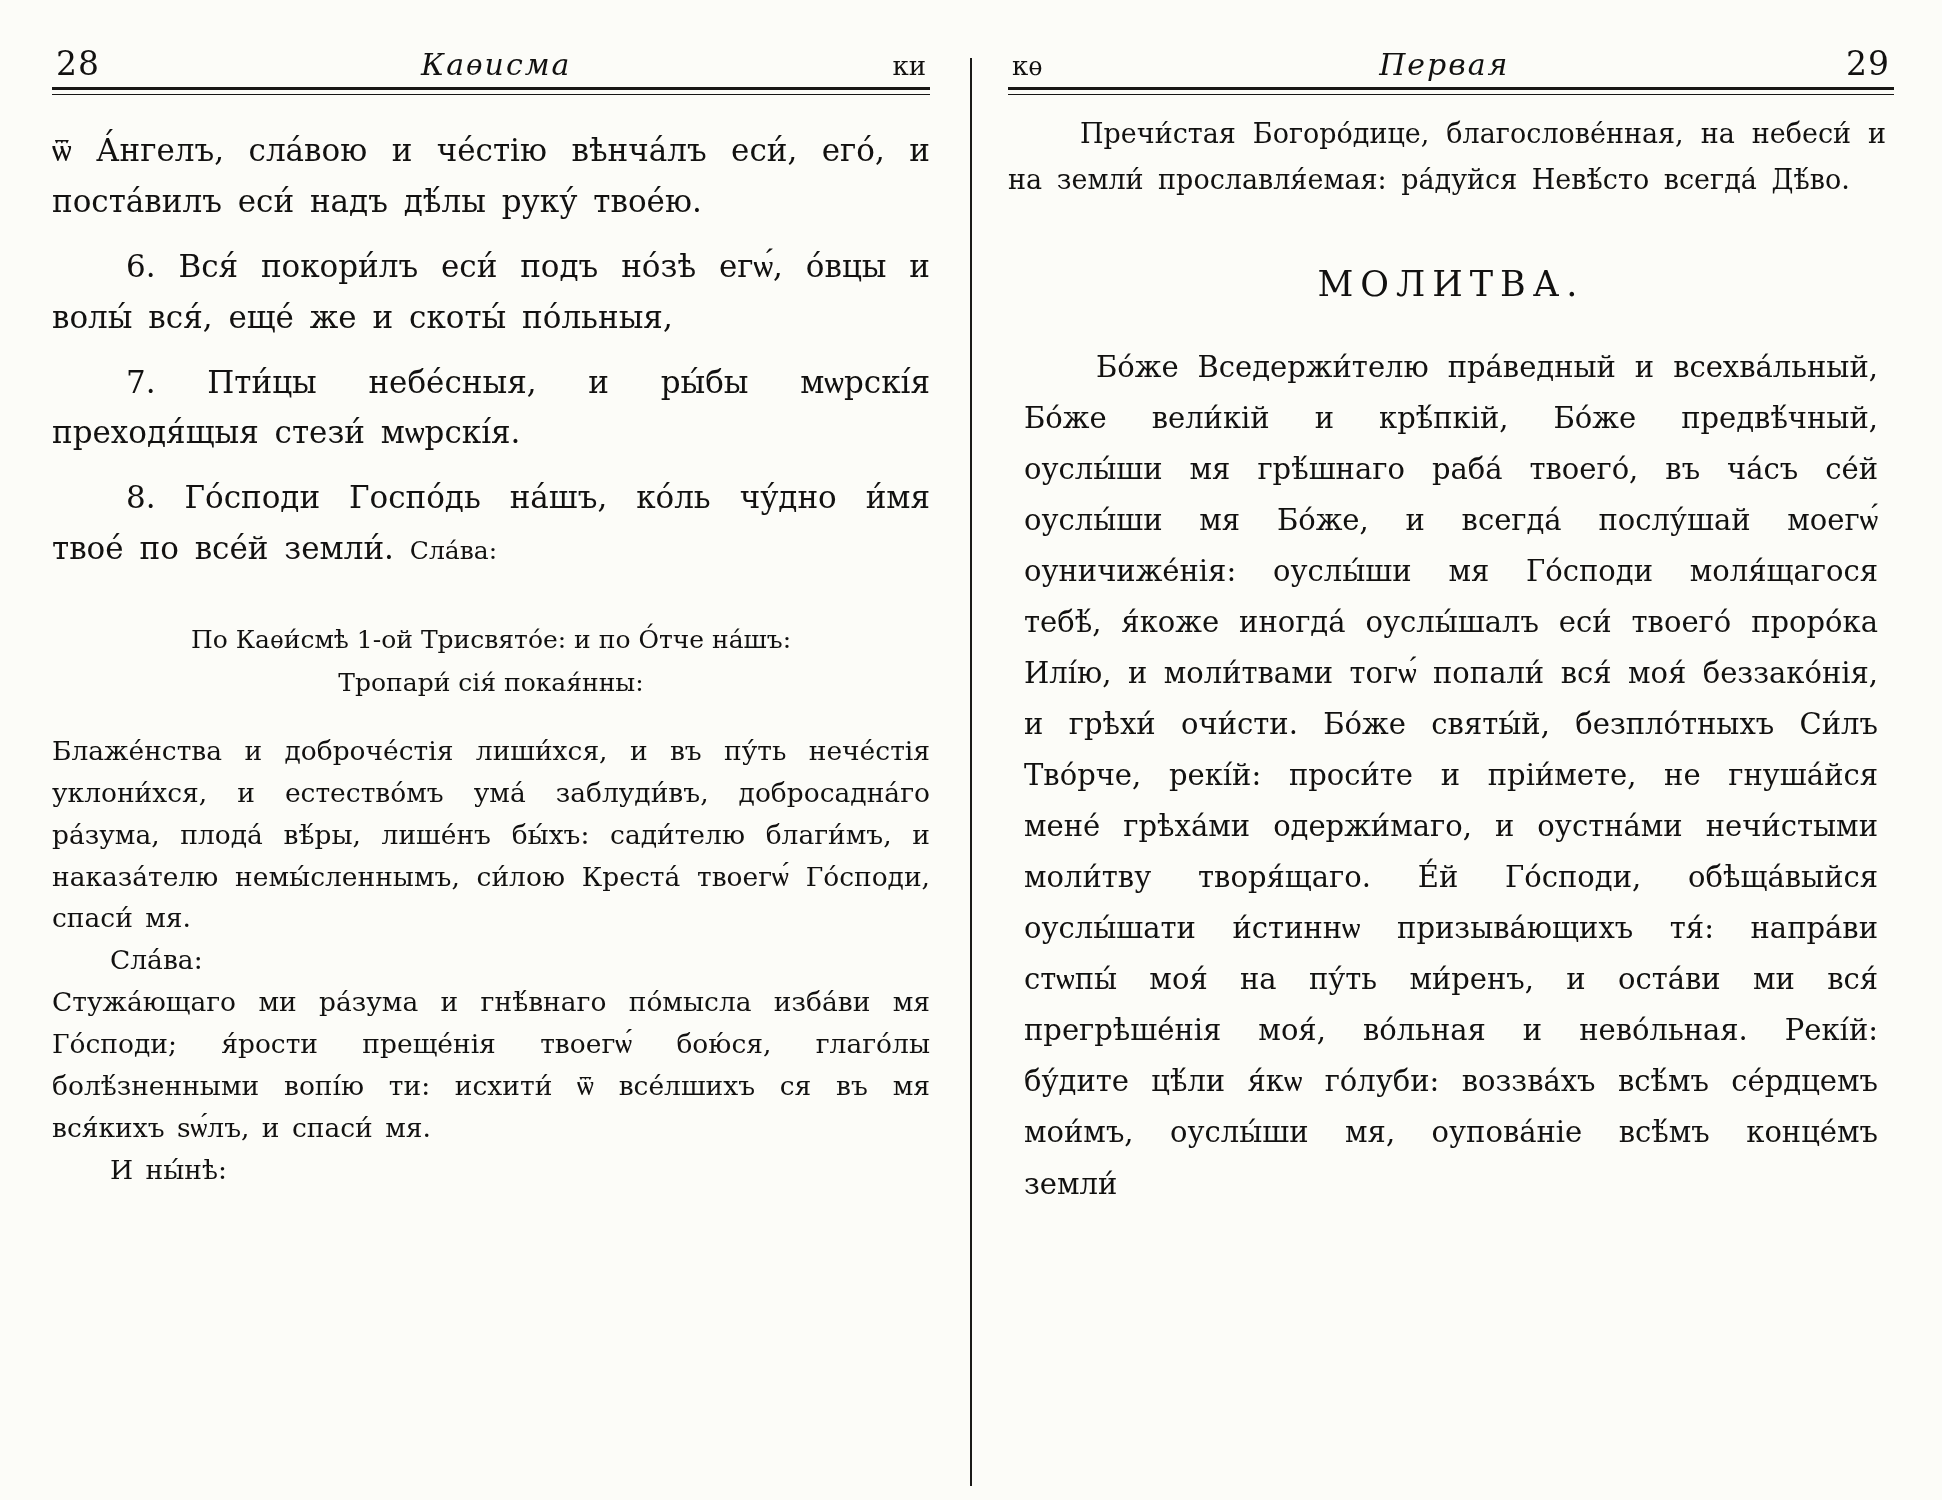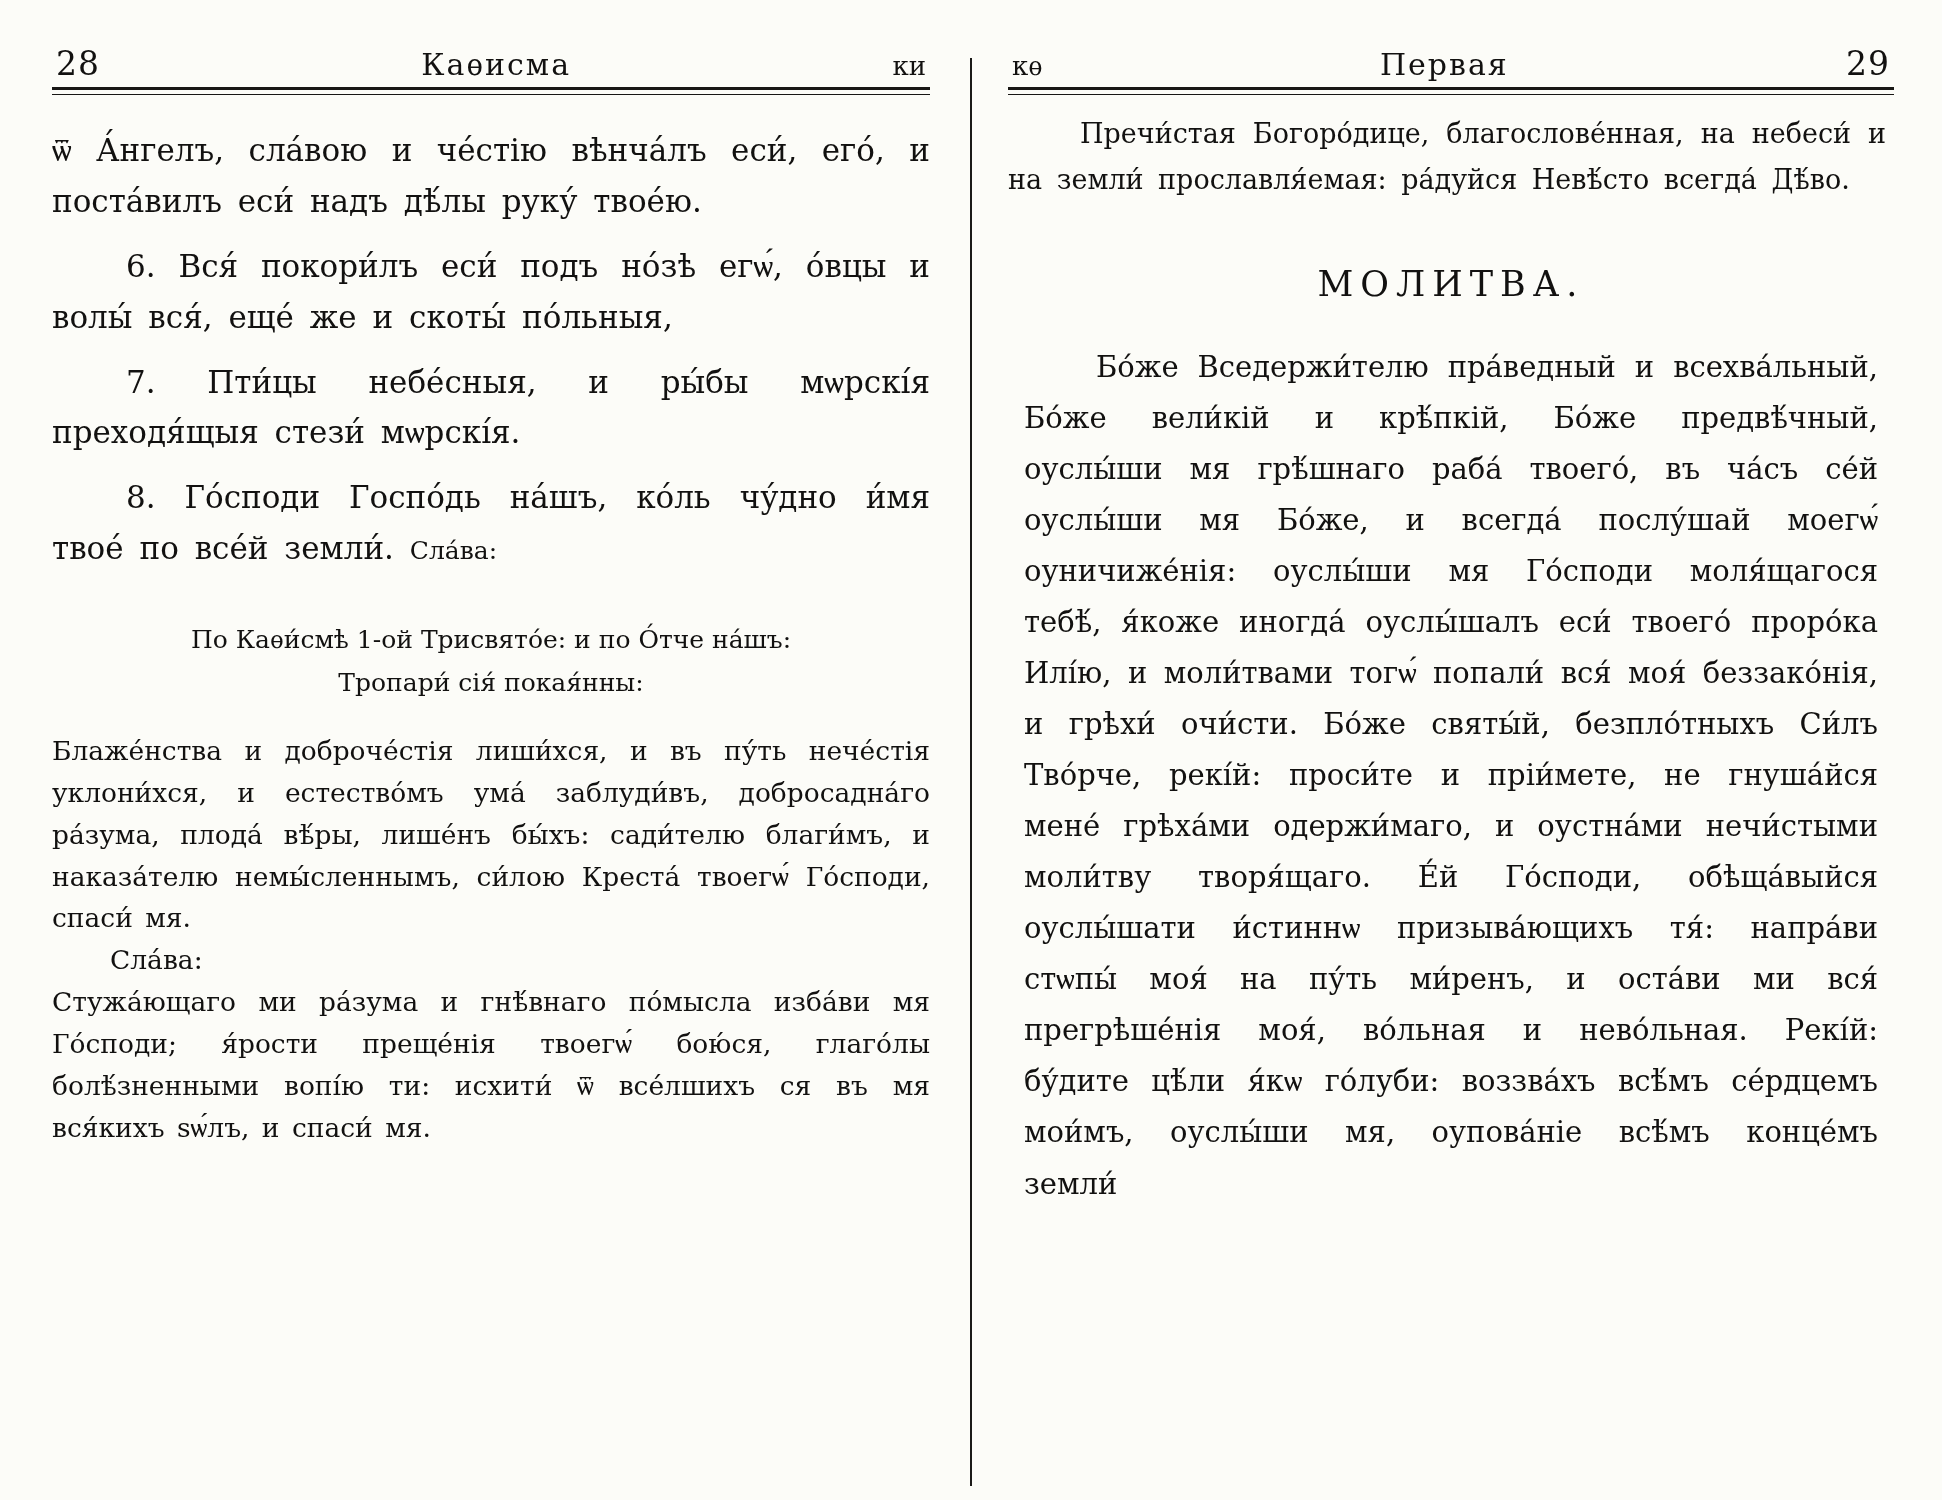--- a/index.html
+++ b/index.html
@@ -14,21 +14,21 @@
   .page { flex: 1 1 50%; box-sizing: border-box; }
   .page-left  { padding: 46px 40px 0 52px; }
   .page-right { padding: 46px 48px 0 36px; }
   .divider { width: 2px; background: #1b1a18; margin: 58px 0 14px 0; }
 
   .page-header {
     display: flex; align-items: baseline; justify-content: space-between;
     font-size: 30px; line-height: 1.1; padding: 0 4px;
   }
   .pagenum { font-size: 33px; letter-spacing: 1px; }
-  .running-title { font-size: 30px; letter-spacing: 2px; }
+  .running-title { font-size: 30px; letter-spacing: 2px; font-style: italic; }
   .folio { font-size: 26px; }
   .rule-double {
     height: 4px; margin-top: 5px;
     border-top: 3px solid #181715;
     border-bottom: 1px solid #181715;
   }
 
   
   .verse {
     font-size: 31px; line-height: 1.64; text-align: justify;
@@ -85,20 +85,21 @@
     <p class="verse num"><span>8. Го́споди Госпо́дь на́шъ, ко́ль чу́дно и́мя твое́ по все́й земли́.</span> <span class="small-inline">Сла́ва:</span></p>
 
     <div class="rubric-center">
       <div>По Каѳи́смѣ 1-ой Трисвято́е: и по О́тче на́шъ:</div>
       <div>Тропари́ сія́ покая́нны:</div>
     </div>
 
     <p class="tropar">Блаже́нства и доброче́стія лиши́хся, и въ пу́ть нече́стія уклони́хся, и естество́мъ ума́ заблуди́въ, добросадна́го ра́зума, плода́ вѣ́ры, лише́нъ бы́хъ: сади́телю благи́мъ, и наказа́телю немы́сленнымъ, си́лою Креста́ твоегѡ́ Го́споди, спаси́ мя.</p>
     <p class="tropar indent-line">Сла́ва:</p>
     <p class="tropar">Стужа́ющаго ми ра́зума и гнѣ́внаго по́мысла изба́ви мя Го́споди; я́рости преще́нія твоегѡ́ бою́ся, глаго́лы болѣ́зненными вопі́ю ти: исхити́ ѿ все́лшихъ ся въ мя вся́кихъ ѕѡ́лъ, и спаси́ мя.</p>
+    <p class="tropar indent-line">И ны́нѣ:</p>
   </section>
 
   <div class="divider"></div>
 
   <section class="page page-right">
     <header class="page-header">
       <span class="folio">кѳ</span>
       <span class="running-title">Первая</span>
       <span class="pagenum">29</span>
     </header>

